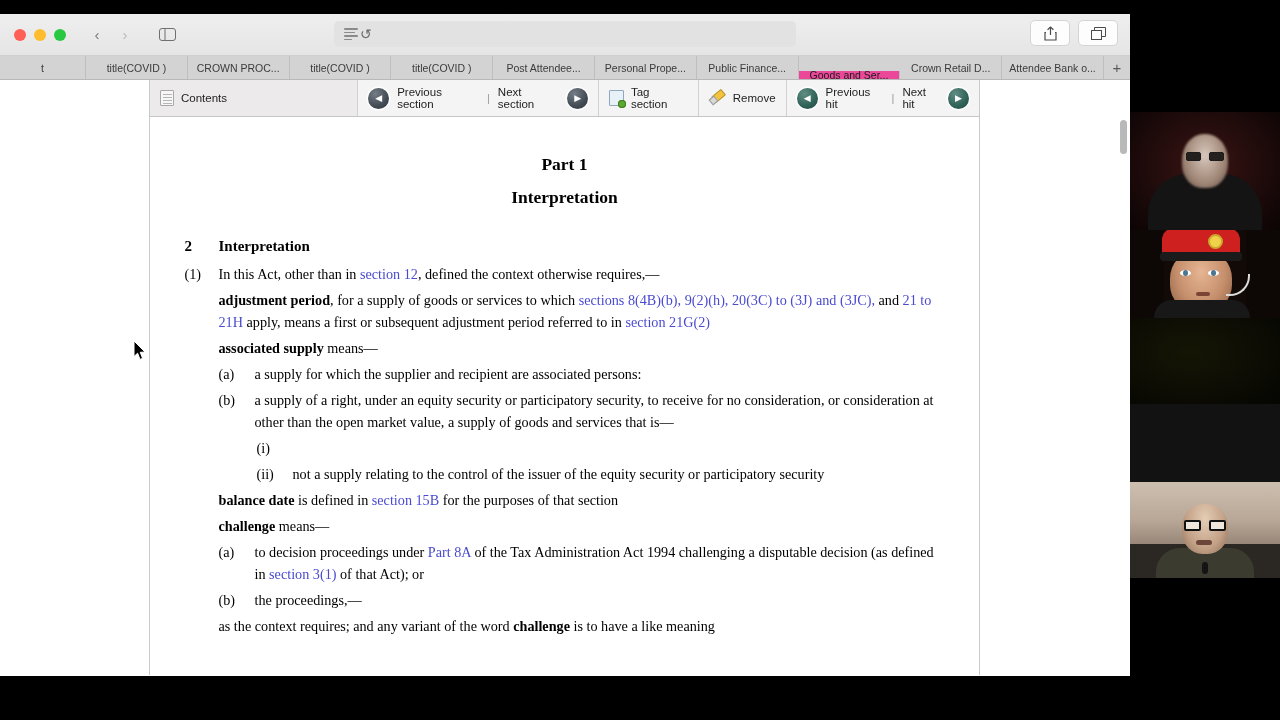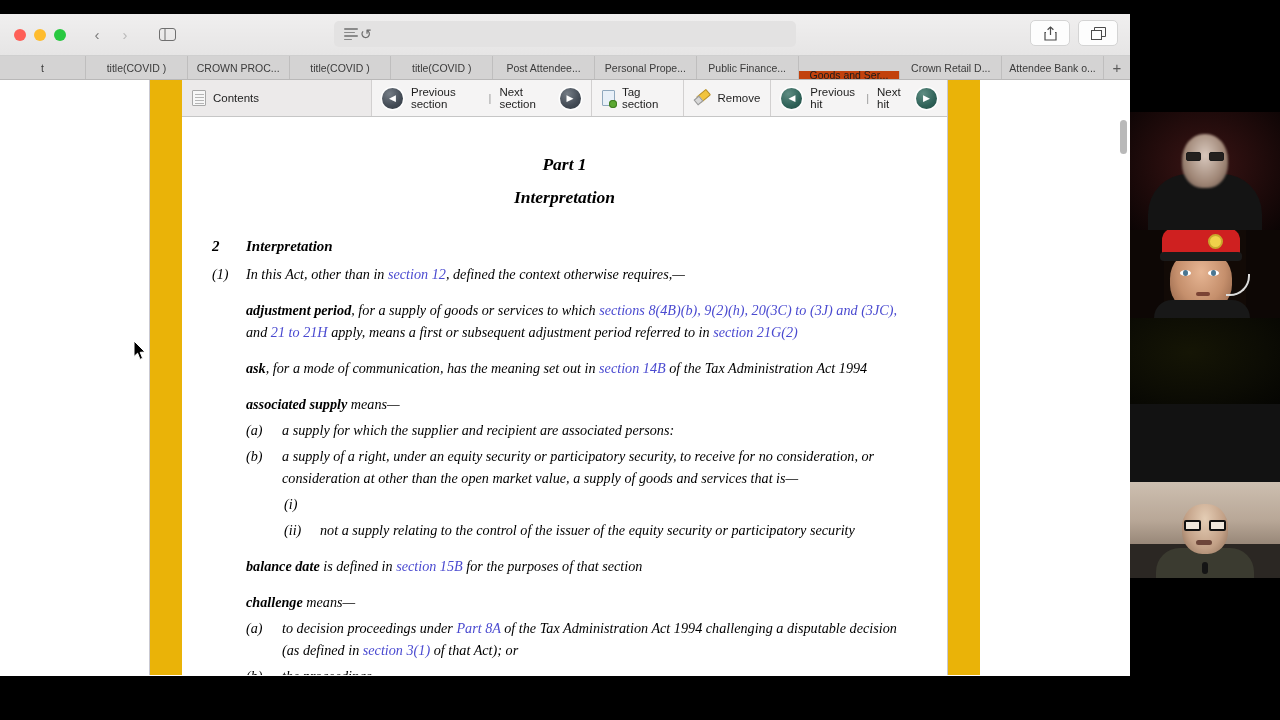--- a/index.html
+++ b/index.html
@@ -89,34 +89,33 @@
     font-size: 10.5px; color: #3b3b3b;
   }
   .tab {
     flex: 1 1 0; min-width: 0;
     display: flex; align-items: center; justify-content: center;
     border-right: 1px solid #bfbebe;
     padding: 0 4px;
     white-space: nowrap; overflow: hidden; text-overflow: ellipsis;
   }
   .tab.first { flex: 0 0 86px; }
-  .tab.active { background: #c2410c; color: #1c1c1c; margin-top: 15px; }
+  .tab.active { background: #ec4899; color: #1c1c1c; margin-top: 15px; }
   .tab span { overflow: hidden; text-overflow: ellipsis; white-space: nowrap; }
   .newtab {
     flex: 0 0 26px; display:flex; align-items:center; justify-content:center;
     font-size: 15px; color:#5a5a5a; border-right: none;
   }
 
   
   .page {
     position: relative;
     height: 595px;
     background: #eab308;
     display: flex;
-    gap: 32px;
   }
   .left-pane {
     width: 150px; background: #ffffff;
     border-right: 1px solid #c9c9d2;
   }
   .content-col {
     position: relative;
     flex: 1;
     display: flex; flex-direction: column;
     border-right: 1px solid #c9c9d2;
@@ -196,37 +195,36 @@
   .doc-scroll {
     position: relative;
     flex: 1;
     overflow: hidden;
     background: #fff;
     padding: 34px 30px 4px 30px;
     font-family: "Liberation Serif", serif;
     color: #000;
     font-size: 14.2px;
     line-height: 1.55;
-    font-style: italic;
   }
   .doc-inner { max-width: 760px; margin: 0 auto; }
   .part-title { text-align: center; font-weight: bold; font-size: 17.5px; }
   .part-sub { text-align: center; font-weight: bold; font-size: 17.5px; margin-top: 6px; }
 
   .sec-head { display: flex; margin-top: 24px; font-weight: bold; font-size: 15px; }
   .sec-head .num { width: 34px; }
 
   .row { display: flex; margin-top: 4px; }
   .row .lbl { width: 34px; flex: 0 0 34px; }
   .row .txt { flex: 1; }
   .row.ind1 { padding-left: 34px; }
   .row.ind1 .lbl { width: 36px; flex: 0 0 36px; }
   .row.ind2 { padding-left: 72px; }
   .row.ind2 .lbl { width: 36px; flex: 0 0 36px; }
-  .para { padding-left: 34px; margin-top: 14px; }
+  .para { padding-left: 34px; margin-top: 4px; }
   b { font-weight: bold; }
   a.lnk { color: #4a4ad0; text-decoration: none; }
 
   .vscroll {
     position: absolute; right: 3px; top: 40px;
     width: 7px; height: 552px;
   }
   .vthumb {
     position: absolute; top: 0; left: 0;
     width: 7px; height: 34px;
@@ -424,21 +422,20 @@
             </div>
 
             <div class="row">
               <span class="lbl">(1)</span>
               <span class="txt"><span>In this Act, other than in </span><a class="lnk" href="#">section 12</a><span>, defined the context otherwise requires,—</span></span>
             </div>
 
             <div class="para"><b>adjustment period</b><span>, for a supply of goods or services to which </span><a class="lnk" href="#">sections 8(4B)(b), 9(2)(h), 20(3C) to (3J) and (3JC),</a> <span>and </span><a class="lnk" href="#">21 to 21H</a><span> apply, means a first or subsequent adjustment period referred to in </span><a class="lnk" href="#">section 21G(2)</a></div>
 
 
-            <div class="para"><b>ask</b><span>, for a mode of communication, has the meaning set out in </span><a class="lnk" href="#">section 14B</a><span> of the Tax Administration Act 1994</span></div>
 
             <div class="para"><b>associated supply</b><span> means—</span></div>
 
             <div class="row ind1">
               <span class="lbl">(a)</span>
               <span class="txt">a supply for which the supplier and recipient are associated persons:</span>
             </div>
             <div class="row ind1">
               <span class="lbl">(b)</span>
               <span class="txt">a supply of a right, under an equity security or participatory security, to receive for no consideration, or consideration at other than the open market value, a supply of goods and services that is—</span>

